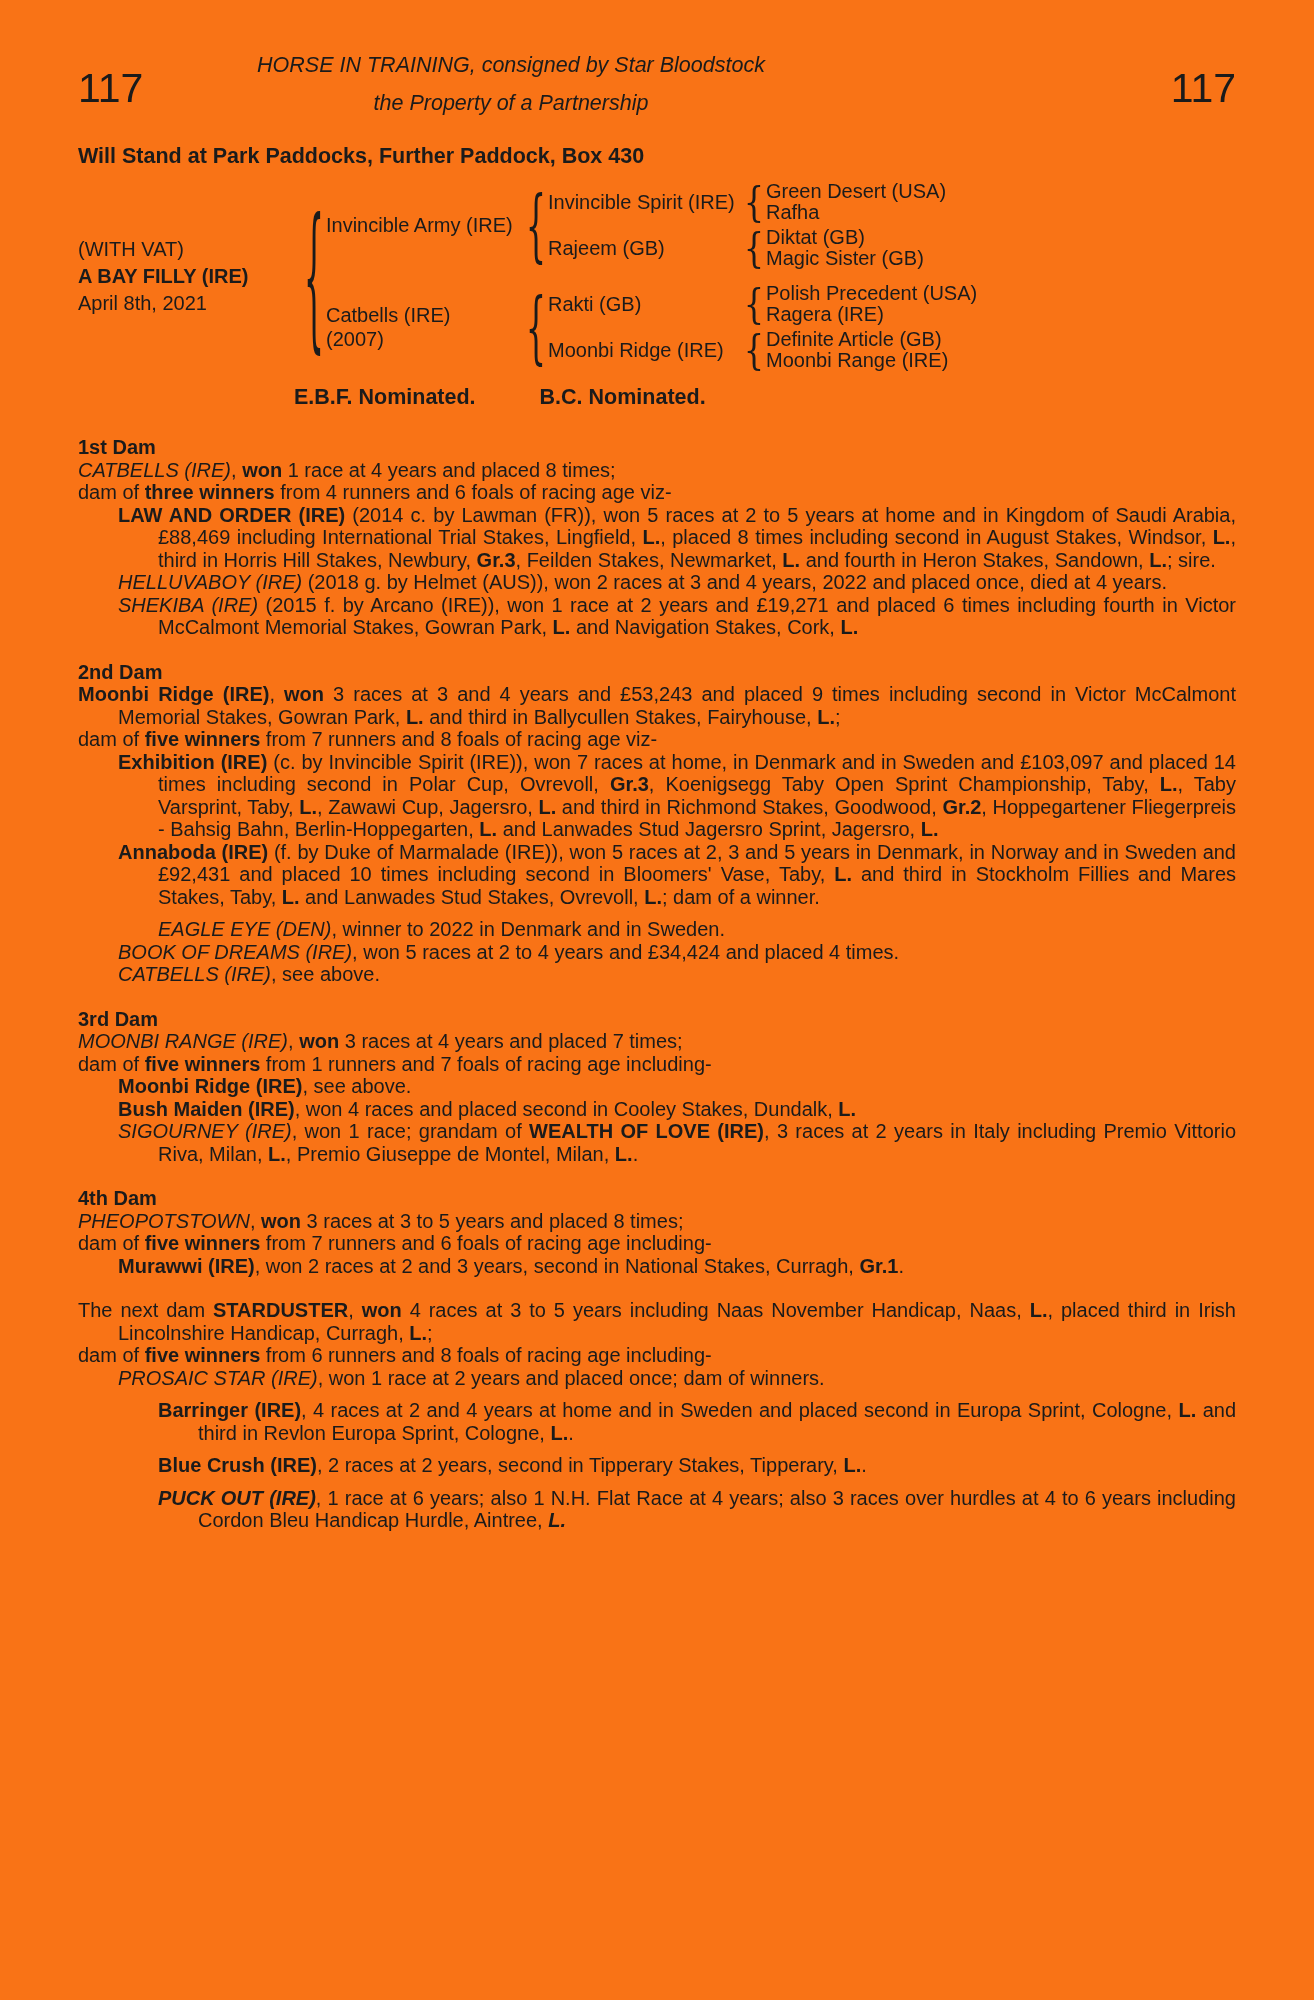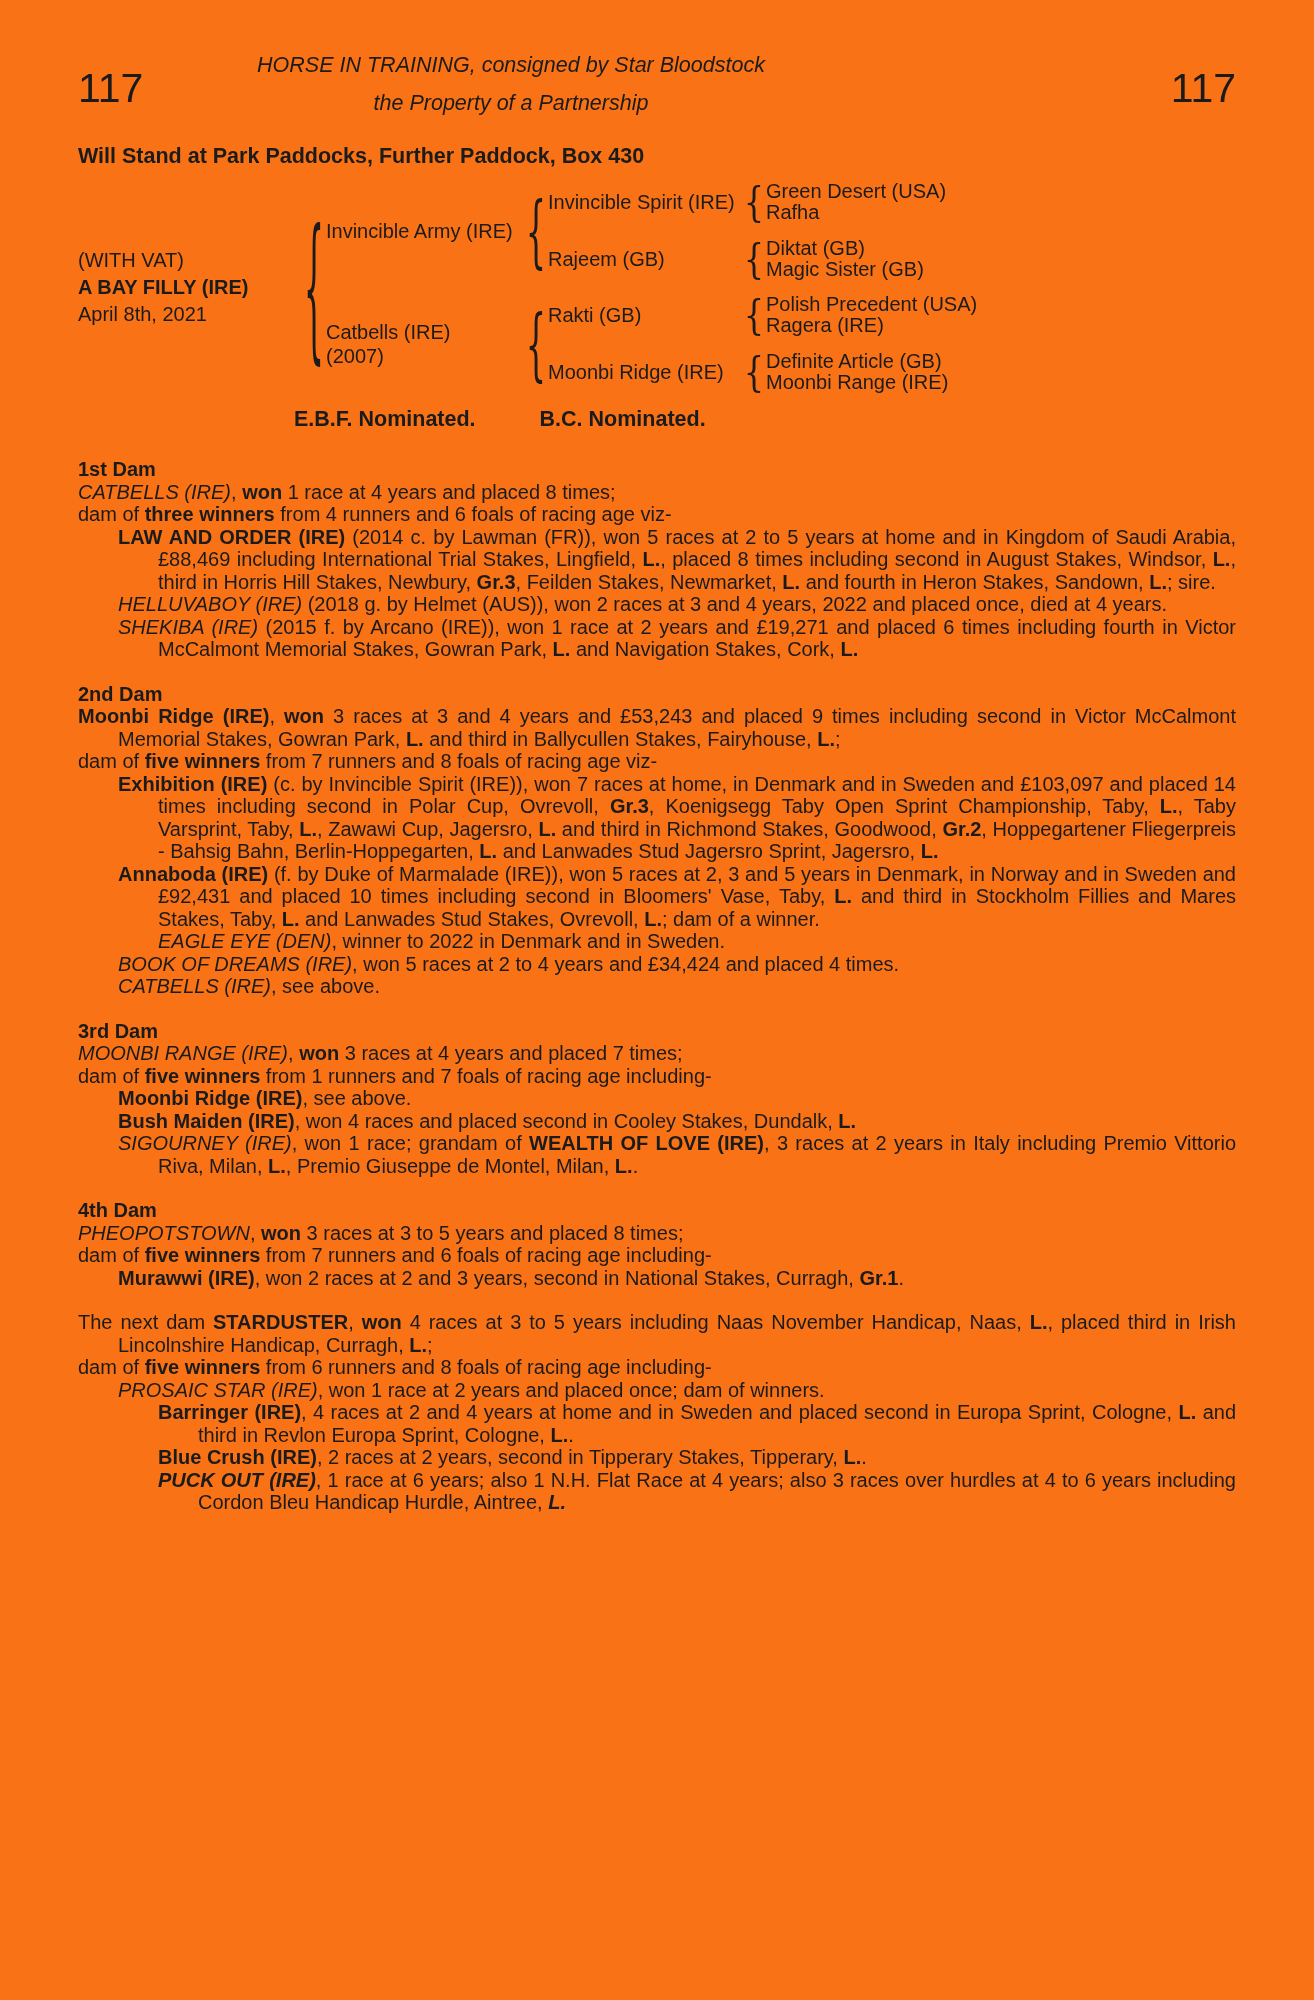--- a/index.html
+++ b/index.html
@@ -38,37 +38,37 @@
     font-family: "DejaVu Serif", serif;
     color: #1b1b1b;
   }
   .brace > span { display: block; font-size: 32px; line-height: 1; }
   .brace-xl > span { transform: scaleY(4.9); }
   .brace-l  > span { transform: scaleY(2.45); }
   .brace-s  > span { transform: scaleY(1.3); }
   .gen1col { display: flex; flex-direction: column; row-gap: 14px; }
   .gen1row { display: flex; align-items: center; }
   .gen1name { width: 198px; line-height: 24px; white-space: nowrap; }
-  .gen2col { display: flex; flex-direction: column; row-gap: 15px; }
+  .gen2col { display: flex; flex-direction: column; row-gap: 4px; }
   .gen2row { display: flex; align-items: center; }
   .gen2name { width: 194px; white-space: nowrap; }
   .gen3col { line-height: 21px; white-space: nowrap; }
   
   .nominations {
     display: flex; gap: 64px;
     margin: 14px 0 0 216px;
     font-weight: 700; font-size: 21.5px; align-items: flex-end;
   }
   
   .body-text { margin-top: 26px; font-size: 20px; line-height: 22.5px; }
   .b-h { font-weight: 700; }
   .b-p { text-align: justify; }
   .lvl0 { padding-left: 40px;  text-indent: -40px; }
   .lvl1 { padding-left: 80px;  text-indent: -40px; }
-  .lvl2 { padding-left: 120px; text-indent: -40px; }
+  .lvl2 { padding-left: 120px; text-indent: -40px; margin-top: 10px; }
   .b-gap { height: 22px; }
   .run-n { }
   .run-b  { font-weight: 700; }
   .run-i  { font-style: italic; }
   .run-bi { font-weight: 700; font-style: italic; }
 </style>
 </head>
 <body>
 
 <div class="page">

